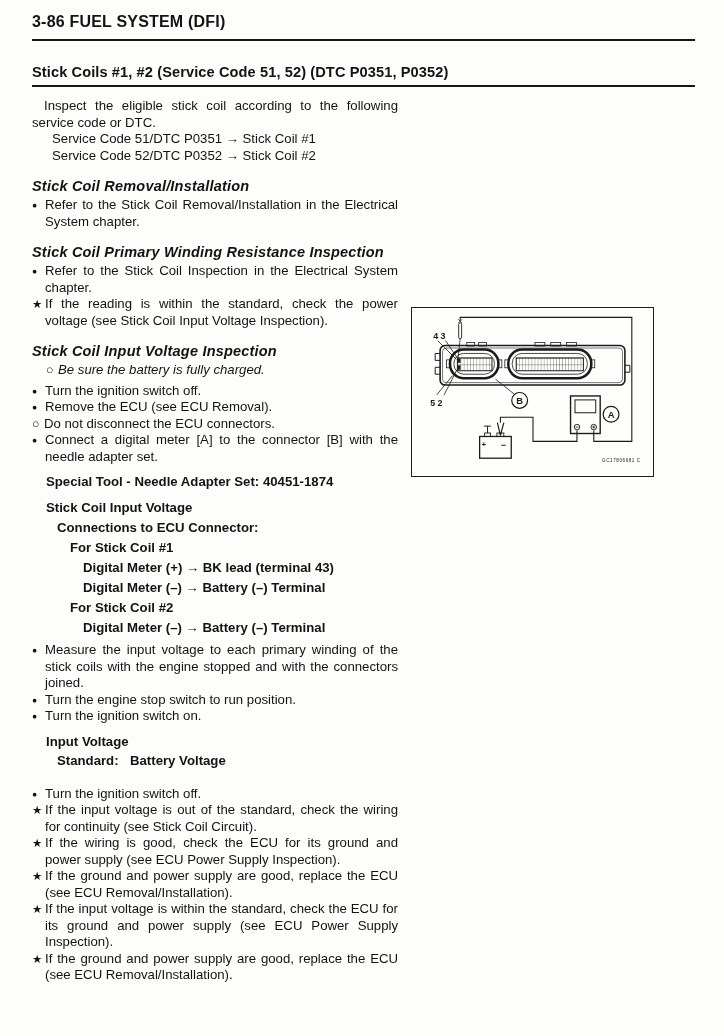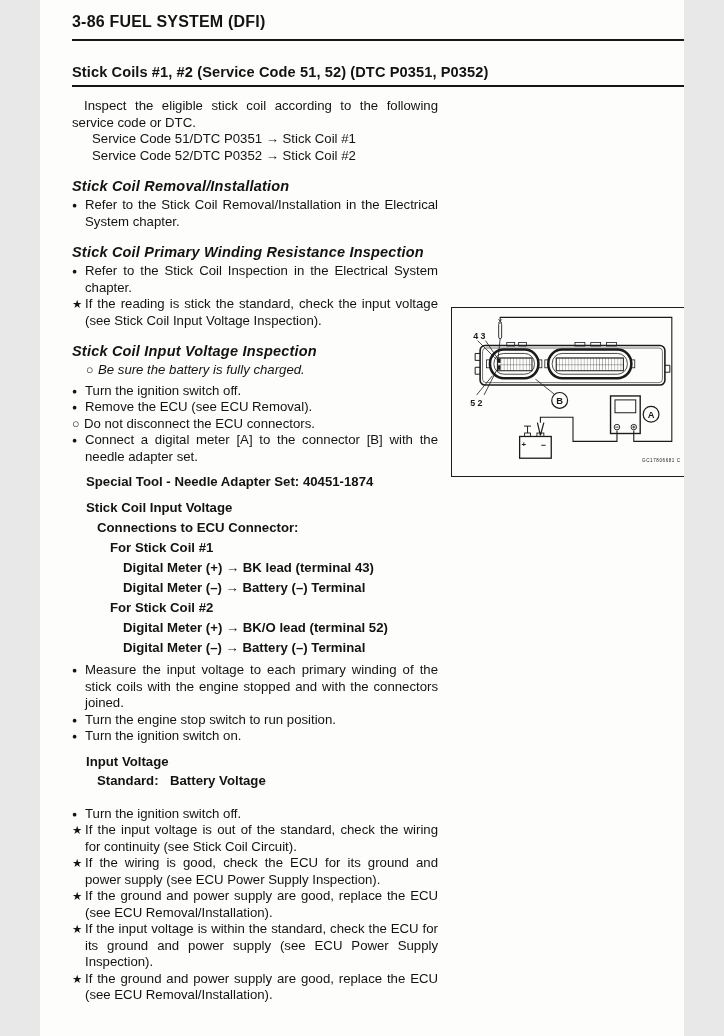--- a/index.html
+++ b/index.html
@@ -1,17 +1,17 @@
 <!DOCTYPE html>
 <html><head>
 <meta charset="utf-8">
 <style>
   html,body{margin:0;padding:0;background:#e8e8e8;}
   .page{
-    position:relative; width:644px; height:1036px; background:#fdfdfc;
+    position:relative; width:724px; height:1036px; background:#fdfdfc;
     font-family:"Liberation Sans", sans-serif; color:#131313; overflow:hidden;
     margin:0 auto;
   }
   .content{position:absolute; left:32px; top:12px; width:663px;}
   .hdr{font-size:16px; font-weight:bold; letter-spacing:.2px; line-height:20px;}
   .rule{height:0; border-top:2px solid #161616; margin-top:7px;}
   .sect{font-size:14.6px; font-weight:bold; letter-spacing:.1px; margin-top:22px; line-height:18px;}
   .rule2{height:0; border-top:2px solid #161616; margin-top:4px;}
   .col{width:366px; margin-top:11px; font-size:13.2px; line-height:16.5px;}
   .para{margin:0; text-align:justify; text-indent:12px;}
@@ -68,21 +68,21 @@
         <span class="tx">Refer to the Stick Coil Removal/Installation in the Electrical System chapter.</span>
       </div>
 
       <div class="h">Stick Coil Primary Winding Resistance Inspection</div>
       <div class="li">
         <span class="mk b">●</span>
         <span class="tx">Refer to the Stick Coil Inspection in the Electrical System chapter.</span>
       </div>
       <div class="li">
         <span class="mk s">★</span>
-        <span class="tx">If the reading is stick the standard, check the input voltage (see Stick Coil Input Voltage Inspection).</span>
+        <span class="tx">If the reading is within the standard, check the power voltage (see Stick Coil Input Voltage Inspection).</span>
       </div>
 
       <div class="h">Stick Coil Input Voltage Inspection</div>
       <div class="li note-item">
         <span class="mk c">○</span>
         <span class="tx">Be sure the battery is fully charged.</span>
       </div>
 
       <div class="li">
         <span class="mk b">●</span>
@@ -103,21 +103,20 @@
 
       <div class="tool">Special Tool -  Needle Adapter Set: 40451-1874</div>
 
       <div class="conn">
         <div class="ind1">Stick Coil Input Voltage</div>
         <div class="ind2">Connections to ECU Connector:</div>
         <div class="ind3">For Stick Coil #1</div>
         <div class="ind4">Digital Meter (+) → BK lead (terminal 43)</div>
         <div class="ind4">Digital Meter (–) → Battery (–) Terminal</div>
         <div class="ind3">For Stick Coil #2</div>
-        <div class="ind4">Digital Meter (+) → BK/O lead (terminal 52)</div>
         <div class="ind4">Digital Meter (–) → Battery (–) Terminal</div>
       </div>
 
       <div class="li">
         <span class="mk b">●</span>
         <span class="tx">Measure the input voltage to each primary winding of the stick coils with the engine stopped and with the connectors joined.</span>
       </div>
       <div class="li">
         <span class="mk b">●</span>
         <span class="tx">Turn the engine stop switch to run position.</span>

